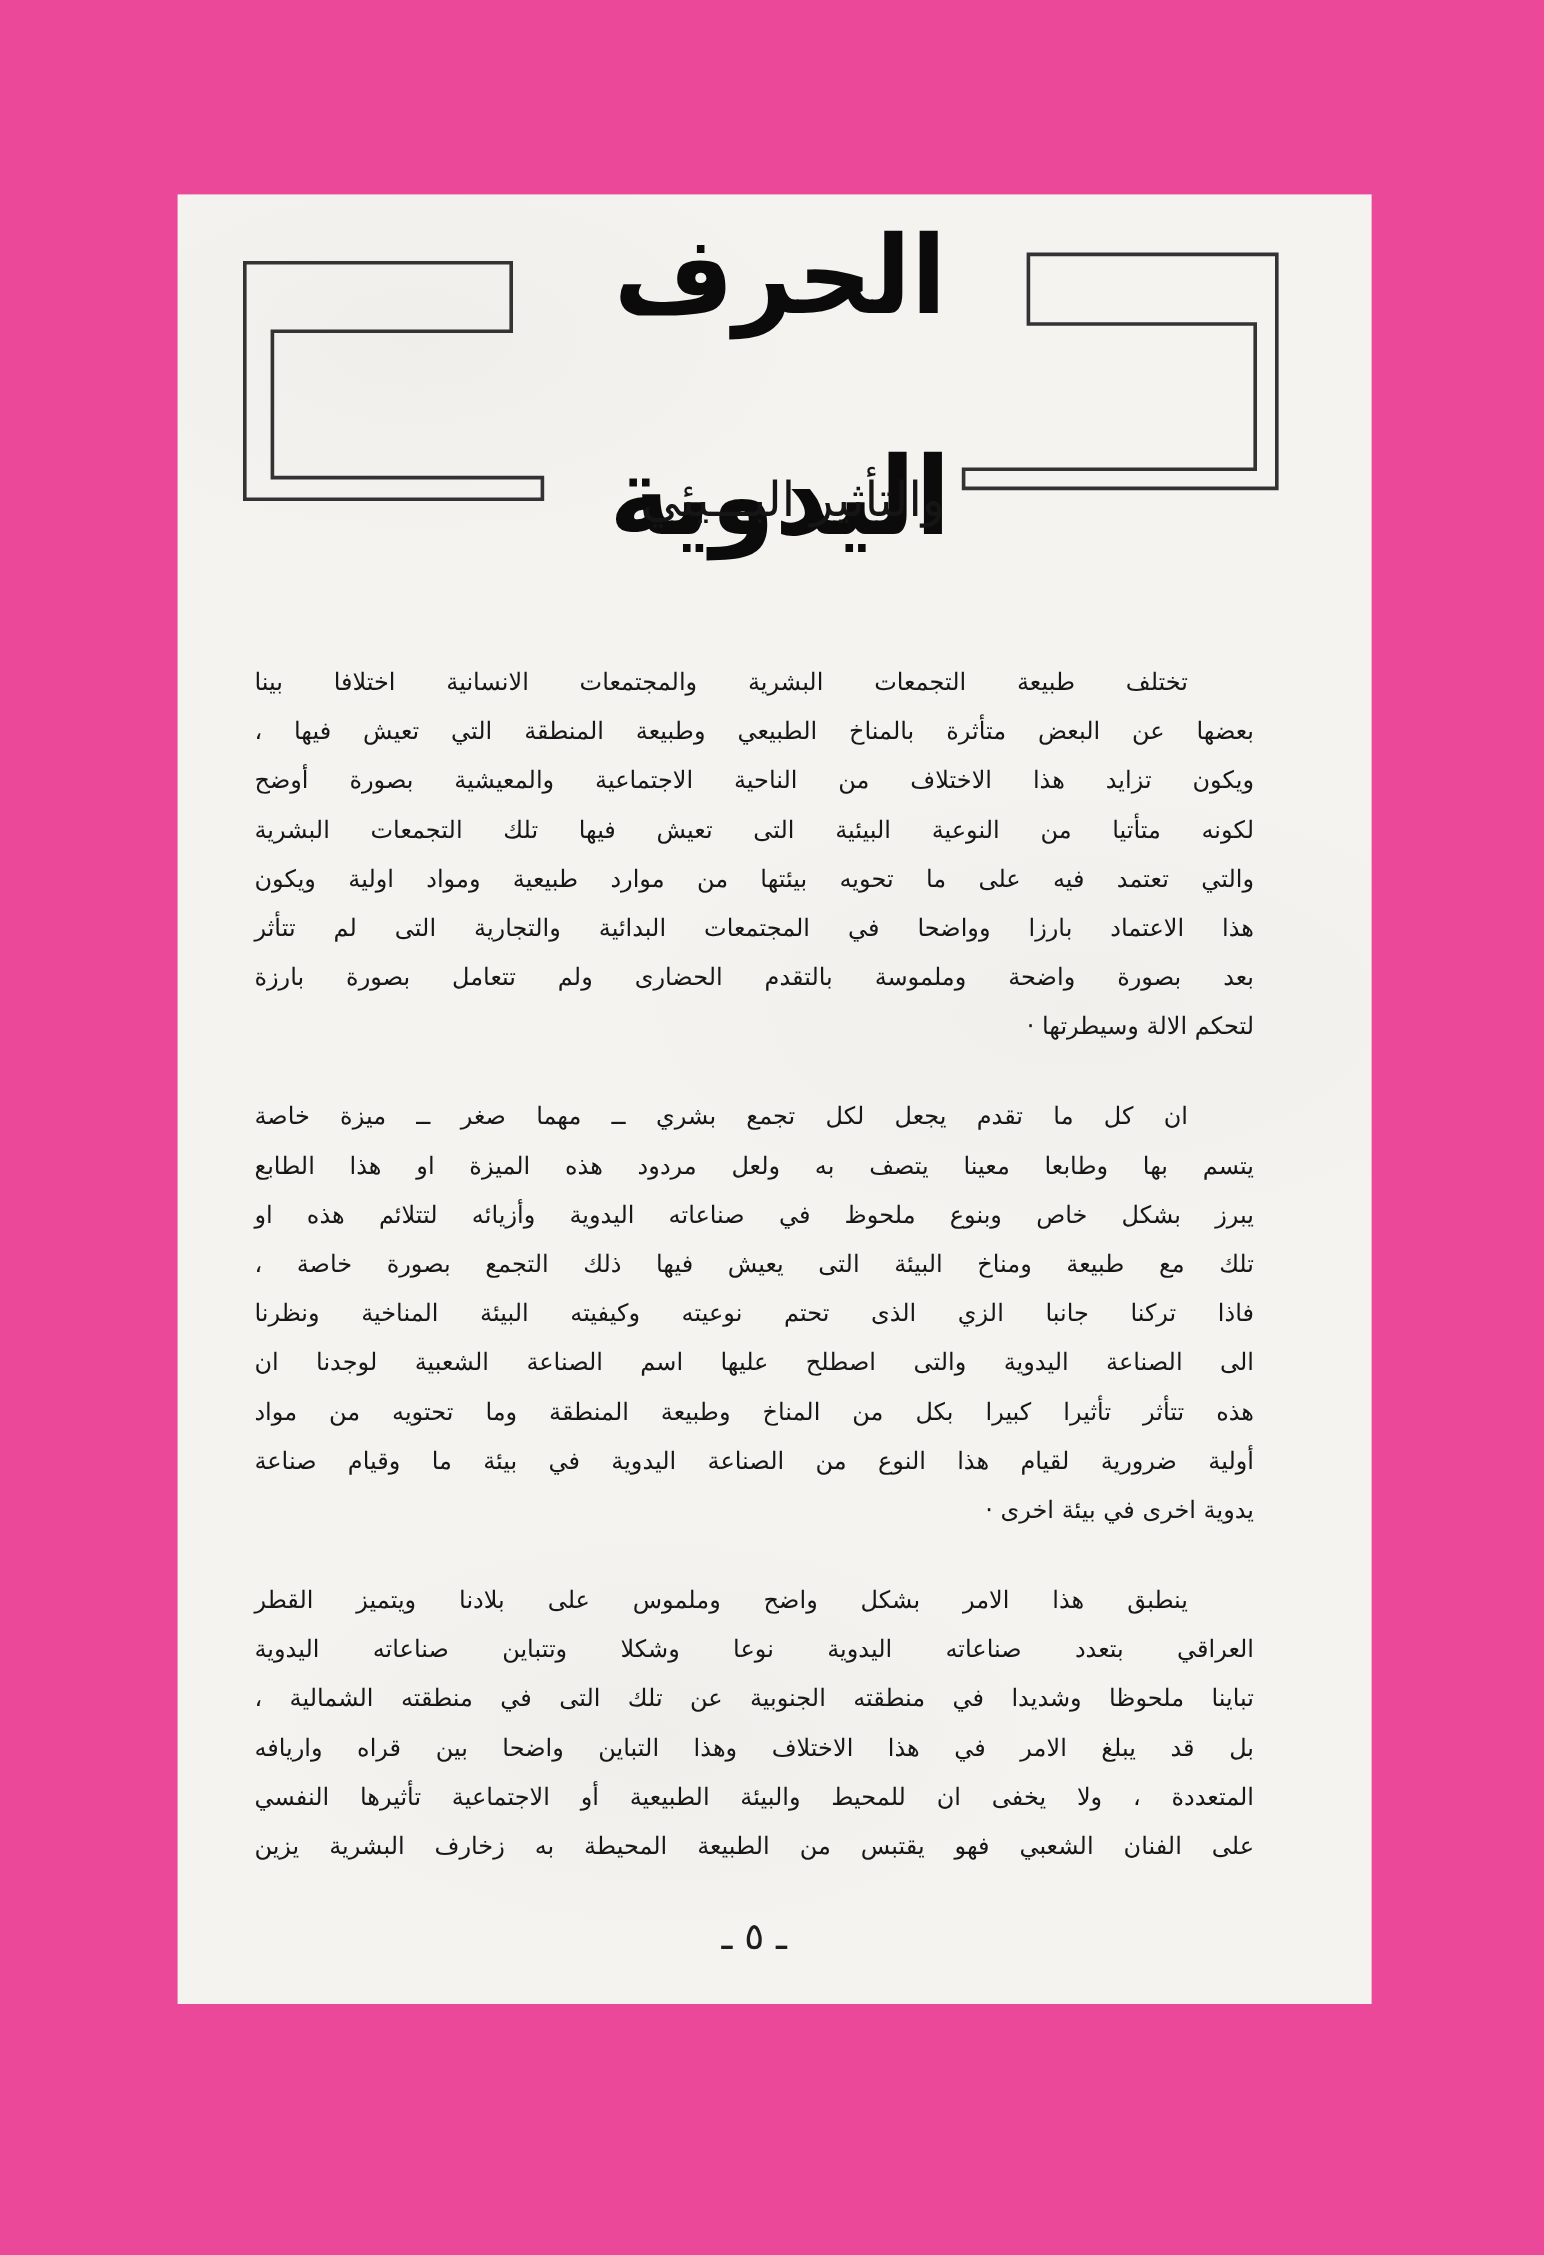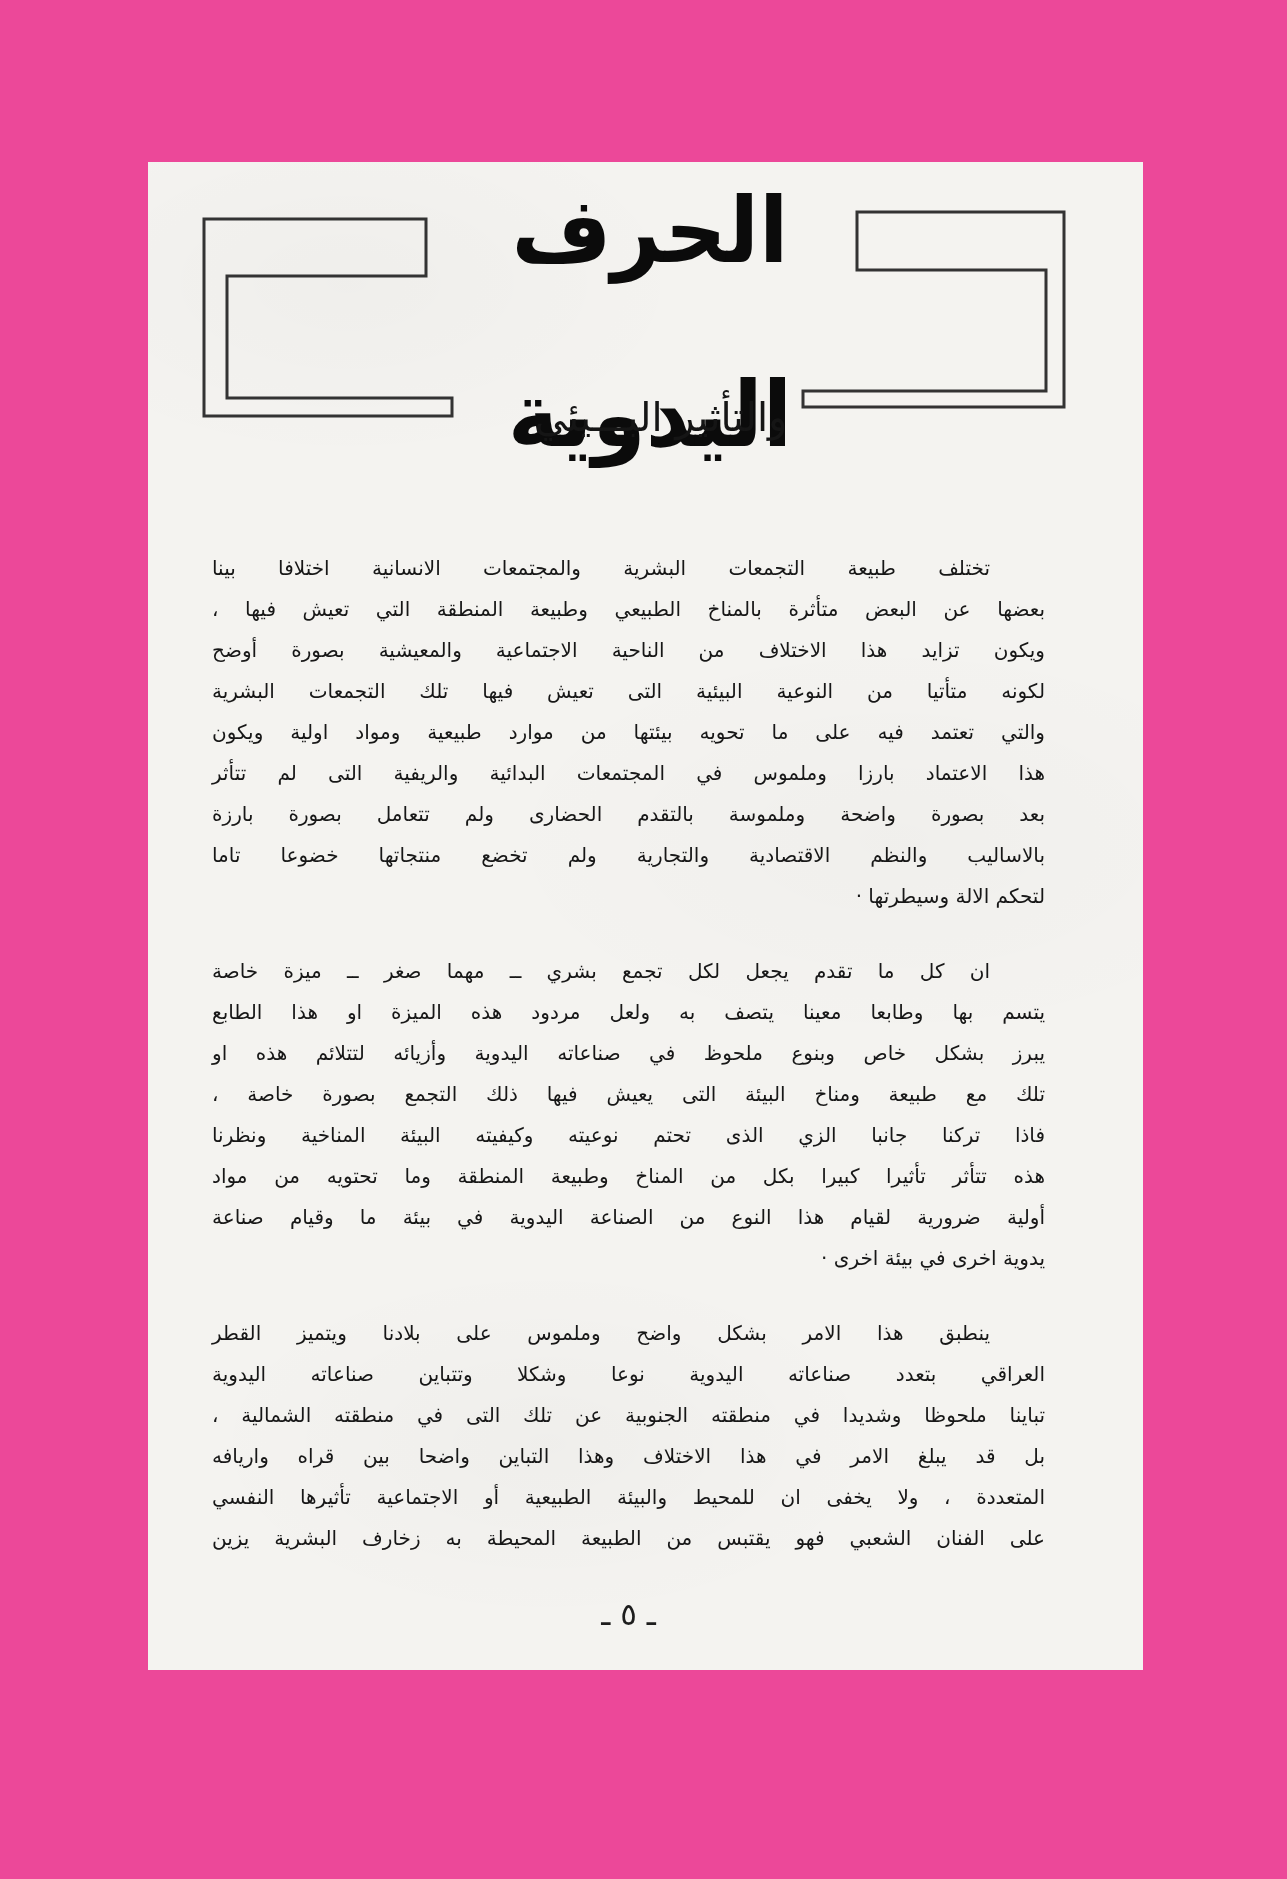--- a/index.html
+++ b/index.html
@@ -109,32 +109,32 @@
   <div class="doc-subtitle">والتأثير البـــيئي</div>
 
   <div class="text-column">
 
     <div class="para">
       <div class="line first">تختلف طبيعة التجمعات البشرية والمجتمعات الانسانية اختلافا بينا</div>
       <div class="line">بعضها عن البعض متأثرة بالمناخ الطبيعي وطبيعة المنطقة التي تعيش فيها ،</div>
       <div class="line">ويكون تزايد هذا الاختلاف من الناحية الاجتماعية والمعيشية بصورة أوضح</div>
       <div class="line">لكونه متأتيا من النوعية البيئية التى تعيش فيها تلك التجمعات البشرية</div>
       <div class="line">والتي تعتمد فيه على ما تحويه بيئتها من موارد طبيعية ومواد اولية ويكون</div>
-      <div class="line">هذا الاعتماد بارزا وملموس في المجتمعات البدائية والريفية التى لم تتأثر</div>
+      <div class="line">هذا الاعتماد بارزا وواضحا في المجتمعات البدائية والتجارية التى لم تتأثر</div>
       <div class="line">بعد بصورة واضحة وملموسة بالتقدم الحضارى ولم تتعامل بصورة بارزة</div>
-      <div class="line">بالاساليب والنظم الاقتصادية والتجارية ولم تخضع منتجاتها خضوعا تاما</div>
       <div class="line last">لتحكم الالة وسيطرتها ·</div>
     </div>
 
     <div class="para">
       <div class="line first">ان كل ما تقدم يجعل لكل تجمع بشري ــ مهما صغر ــ ميزة خاصة</div>
       <div class="line">يتسم بها وطابعا معينا يتصف به ولعل مردود هذه الميزة او هذا الطابع</div>
       <div class="line">يبرز بشكل خاص وبنوع ملحوظ في صناعاته اليدوية وأزيائه لتتلائم هذه او</div>
       <div class="line">تلك مع طبيعة ومناخ البيئة التى يعيش فيها ذلك التجمع بصورة خاصة ،</div>
       <div class="line">فاذا تركنا جانبا الزي الذى تحتم نوعيته وكيفيته البيئة المناخية ونظرنا</div>
+      <div class="line">الى الصناعة اليدوية والتى اصطلح عليها اسم الصناعة الشعبية لوجدنا ان</div>
       <div class="line">هذه تتأثر تأثيرا كبيرا بكل من المناخ وطبيعة المنطقة وما تحتويه من مواد</div>
       <div class="line">أولية ضرورية لقيام هذا النوع من الصناعة اليدوية في بيئة ما وقيام صناعة</div>
       <div class="line last">يدوية اخرى في بيئة اخرى ·</div>
     </div>
 
     <div class="para">
       <div class="line first">ينطبق هذا الامر بشكل واضح وملموس على بلادنا ويتميز القطر</div>
       <div class="line">العراقي بتعدد صناعاته اليدوية نوعا وشكلا وتتباين صناعاته اليدوية</div>
       <div class="line">تباينا ملحوظا وشديدا في منطقته الجنوبية عن تلك التى في منطقته الشمالية ،</div>
       <div class="line">بل قد يبلغ الامر في هذا الاختلاف وهذا التباين واضحا بين قراه واريافه</div>

